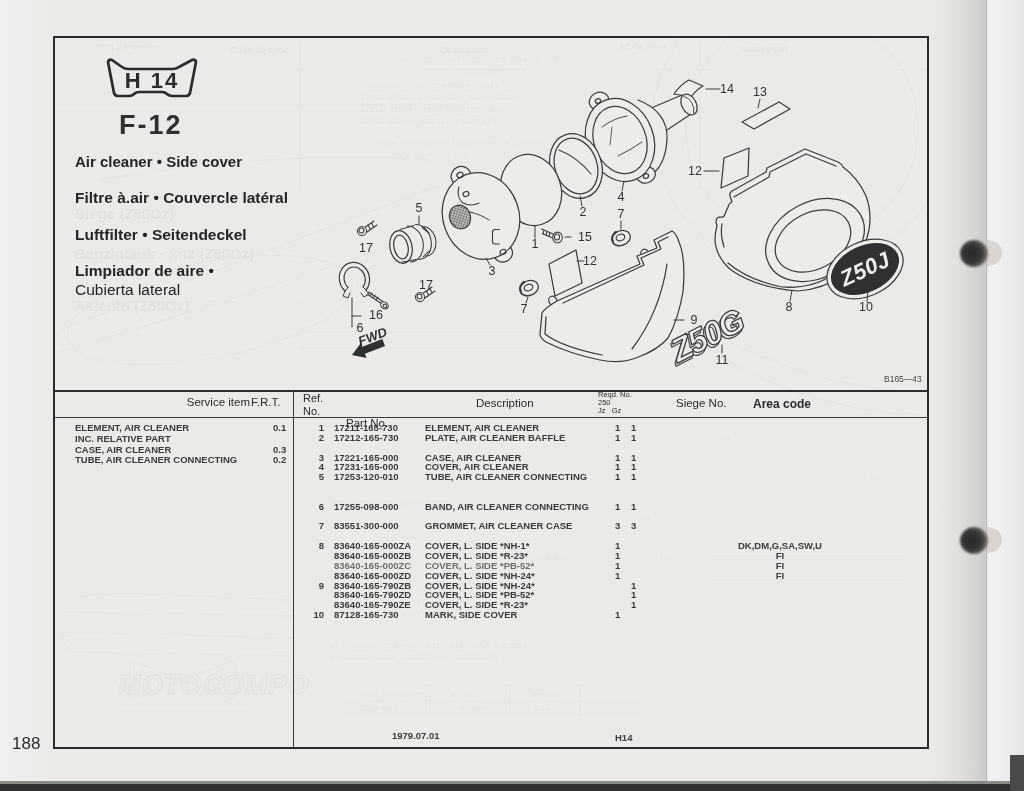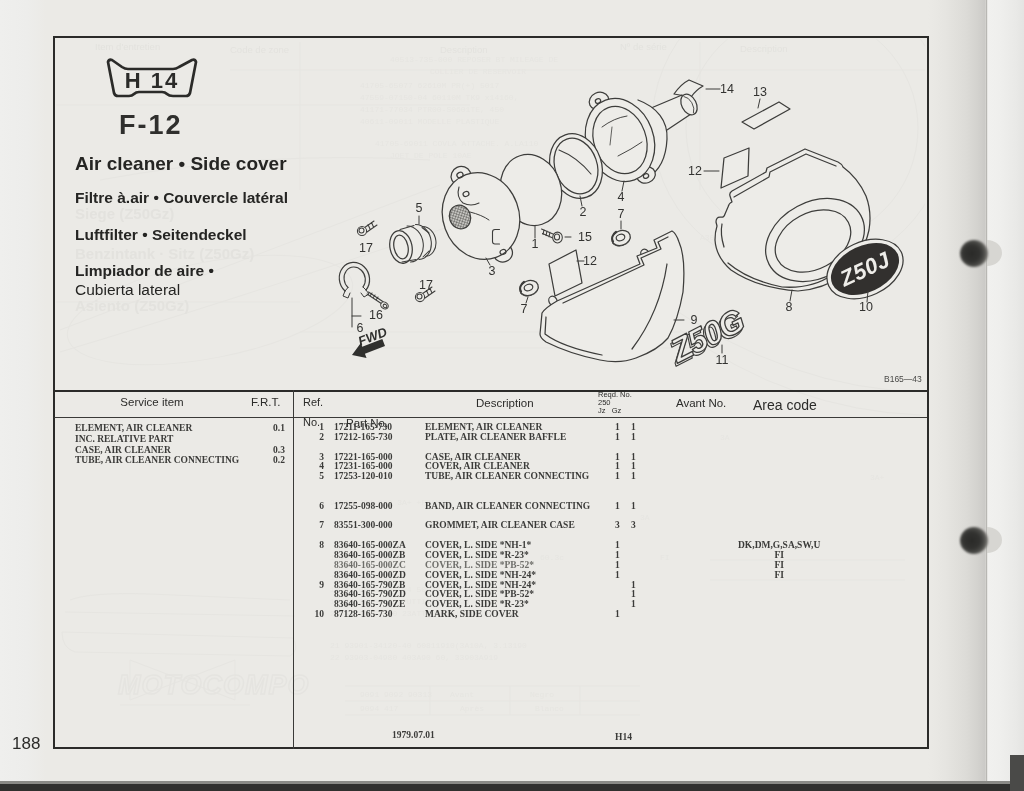--- a/index.html
+++ b/index.html
@@ -11,21 +11,21 @@
   #rightband{left:928px;top:0;width:96px;height:791px;
     background:linear-gradient(90deg,#ebeae6 0%,#e6e5e1 18%,#dcdbd7 40%,#d3d2ce 52%,#cbcac7 59%,#d6d5d1 60.5%,#f1f1ef 63%,#efefed 75%,#e9e9e7 92%,#e4e4e2 100%);}
   #pageedge{left:986px;top:0;width:1px;height:791px;background:#b8b7b3;}
   #botbar{left:0;top:784px;width:1024px;height:7px;background:#30302e;}
   #botbar2{left:0;top:781px;width:1024px;height:3px;background:#8a8a86;}
   #corner{left:1010px;top:755px;width:14px;height:36px;background:#4a4a48;}
   .hole{width:28px;height:27px;border-radius:50%;filter:blur(1.2px);
     background:radial-gradient(circle at 42% 50%, #2a2a28 0%, #323230 38%, #4a4a47 58%, #787672 74%, #a5a4a0 86%, rgba(200,199,195,0) 100%);}
   .holeshadow{width:15px;height:26px;border-radius:0 100% 100% 0/0 50% 50% 0;background:#d7d6d2;}
   #frame{left:53px;top:36px;width:872px;height:709px;border:2.5px solid #2b2b29;}
-  .mono{font-family:Liberation Serif, serif;font-size:9.5px;font-weight:bold;
+  .mono{font-family:Liberation Sans, sans-serif;font-size:9.5px;font-weight:bold;
         color:#3b3b39;line-height:9.85px;white-space:pre;}
   #svcitems{line-height:10.8px;}
 </style>
 </head>
 <body>
 <div class="abs" id="leftstrip"></div>
 <div class="abs" id="rightband"></div>
 <div class="abs" id="pageedge"></div>
 <div class="abs holeshadow" style="left:987px;top:240px;"></div>
 <div class="abs hole" style="left:960px;top:240px;"></div>
@@ -259,37 +259,37 @@
   <polygon points="0,0 12.5,-8 12.5,-4 34,-4 34,3.5 12.5,3.5 12.5,8" fill="#30302e" stroke="none"></polygon>
   <text x="11" y="-5.5" font-family="Liberation Sans" font-size="13" font-weight="bold" font-style="italic" fill="#30302e" stroke="none">FWD</text>
 </g>
 </svg>
 
 <svg class="abs" width="120" height="50" style="left:100px;top:55px;">
   <path d="M 8,7 Q 9,4 12,5 L 22,12 Q 25,14 28,14 L 73,14 Q 76,14 79,12 L 92,5 Q 95,4 96,7 L 90,38 Q 89,41 86,41 L 73,41 Q 69,41 67,39 Q 65,37 62,37 L 39,37 Q 36,37 34,39 Q 32,41 29,41 L 18,41 Q 15,41 14,38 Z" fill="none" stroke="#2b2b29" stroke-width="2.7" stroke-linejoin="round"></path>
   <text x="52" y="32.5" font-size="22" font-weight="bold" fill="#2b2b29" text-anchor="middle" letter-spacing="2">H 14</text>
 </svg>
 <div class="abs" style="left:119px;top:110px;font-size:27px;font-weight:bold;color:#2f2f2d;letter-spacing:2px;">F-12</div>
-<div class="abs" style="left:75px;top:153px;font-size:19px;font-weight:bold;color:#252523;">Air cleaner • Side cover</div>
+<div class="abs" style="left:75px;top:153px;font-size:15px;font-weight:bold;color:#252523;">Air cleaner • Side cover</div>
 <div class="abs" style="left:75px;top:189px;font-size:15.5px;font-weight:bold;color:#252523;">Filtre à.air • Couvercle latéral</div>
 <div class="abs" style="left:75px;top:226px;font-size:15.5px;font-weight:bold;color:#252523;">Luftfilter • Seitendeckel</div>
 <div class="abs" style="left:75px;top:262px;font-size:15.5px;font-weight:bold;color:#252523;">Limpiador de aire •</div>
 <div class="abs" style="left:75px;top:281px;font-size:15.5px;font-weight:normal;color:#252523;">Cubierta lateral</div>
 
 <div class="abs" style="left:54px;top:390px;width:873px;height:2px;background:#2b2b29;"></div>
 <div class="abs" style="left:54px;top:417px;width:873px;height:1px;background:#3a3a38;"></div>
 <div class="abs" style="left:293px;top:390px;width:1.3px;height:359px;background:#3a3a38;"></div>
-<div class="abs" style="left:54px;top:396px;width:196px;text-align:center;font-size:11.5px;color:#2c2c2a;">Service item</div>
+<div class="abs" style="left:54px;top:396px;width:196px;text-align:right;font-size:11.5px;color:#2c2c2a;">Service item</div>
 <div class="abs" style="left:251px;top:396px;font-size:11.5px;color:#2c2c2a;">F.R.T.</div>
-<div class="abs" style="left:303px;top:392px;font-size:11px;line-height:20px;color:#2c2c2a;">Ref.<br>No.</div>
+<div class="abs" style="left:303px;top:392px;font-size:11px;line-height:13px;color:#2c2c2a;">Ref.<br>No.</div>
 <div class="abs" style="left:346px;top:397px;font-size:11.5px;color:#2c2c2a;margin-top:20px;">Part No.</div>
 <div class="abs" style="left:476px;top:397px;font-size:11.5px;color:#2c2c2a;">Description</div>
 <div class="abs" style="left:598px;top:391px;width:46px;text-align:left;font-size:7.5px;line-height:8.2px;color:#2c2c2a;">Reqd. No.<br>250<br><span>Jz&nbsp;&nbsp;&nbsp;Gz</span></div>
-<div class="abs" style="left:676px;top:397px;font-size:11.5px;color:#2c2c2a;">Avant No.</div>
-<div class="abs" style="left:753px;top:397px;font-size:14px;color:#2c2c2a;">Area code</div>
+<div class="abs" style="left:676px;top:397px;font-size:11.5px;color:#2c2c2a;">Siege No.</div>
+<div class="abs" style="left:753px;top:397px;font-size:12px;color:#2c2c2a;font-weight:bold;">Area code</div>
 
 <div class="abs mono" id="svcitems" style="left:75px;top:423px;">ELEMENT, AIR CLEANER<br>INC. RELATIVE PART<br>CASE, AIR CLEANER<br>TUBE, AIR CLEANER CONNECTING</div>
 <div class="abs mono" style="left:260px;top:423px;line-height:10.8px;margin-left:13px;">0.1<br>&nbsp;<br>0.3<br>0.2</div>
 
 <div class="abs mono" id="refcol" style="left:302px;top:423px;width:22px;text-align:right;">1<br>2<br>&nbsp;<br>3<br>4<br>5<br>&nbsp;<br>&nbsp;<br>6<br>&nbsp;<br>7<br>&nbsp;<br>8<br>&nbsp;<br>&nbsp;<br>&nbsp;<br>9<br>&nbsp;<br>&nbsp;<br>10</div>
 <div class="abs mono" id="partcol" style="left:334px;top:423px;">17211-165-730<br>17212-165-730<br>&nbsp;<br>17221-165-000<br>17231-165-000<br>17253-120-010<br>&nbsp;<br>&nbsp;<br>17255-098-000<br>&nbsp;<br>83551-300-000<br>&nbsp;<br>83640-165-000ZA<br>83640-165-000ZB<br><span style="color:#6e6e6a;">83640-165-000ZC</span><br>83640-165-000ZD<br>83640-165-790ZB<br>83640-165-790ZD<br>83640-165-790ZE<br>87128-165-730</div>
 <div class="abs mono" id="desccol" style="left:425px;top:423px;">ELEMENT, AIR CLEANER<br>PLATE, AIR CLEANER BAFFLE<br>&nbsp;<br>CASE, AIR CLEANER<br>COVER, AIR CLEANER<br>TUBE, AIR CLEANER CONNECTING<br>&nbsp;<br>&nbsp;<br>BAND, AIR CLEANER CONNECTING<br>&nbsp;<br>GROMMET, AIR CLEANER CASE<br>&nbsp;<br>COVER, L. SIDE *NH-1*<br>COVER, L. SIDE *R-23*<br><span style="color:#6e6e6a;">COVER, L. SIDE *PB-52*</span><br>COVER, L. SIDE *NH-24*<br>COVER, L. SIDE *NH-24*<br>COVER, L. SIDE *PB-52*<br>COVER, L. SIDE *R-23*<br>MARK, SIDE COVER</div>
 <div class="abs mono" id="qty1" style="left:615px;top:423px;">1<br>1<br>&nbsp;<br>1<br>1<br>1<br>&nbsp;<br>&nbsp;<br>1<br>&nbsp;<br>3<br>&nbsp;<br>1<br>1<br>1<br>1<br>&nbsp;<br>&nbsp;<br>&nbsp;<br>1</div>
 <div class="abs mono" id="qty2" style="left:631px;top:423px;">1<br>1<br>&nbsp;<br>1<br>1<br>1<br>&nbsp;<br>&nbsp;<br>1<br>&nbsp;<br>3<br>&nbsp;<br>&nbsp;<br>&nbsp;<br>&nbsp;<br>&nbsp;<br>1<br>1<br>1</div>
 <div class="abs mono" id="areacol" style="left:738px;top:423px;text-align:center;">&nbsp;<br>&nbsp;<br>&nbsp;<br>&nbsp;<br>&nbsp;<br>&nbsp;<br>&nbsp;<br>&nbsp;<br>&nbsp;<br>&nbsp;<br>&nbsp;<br>&nbsp;<br>DK,DM,G,SA,SW,U<br>FI<br>FI<br>FI</div>

